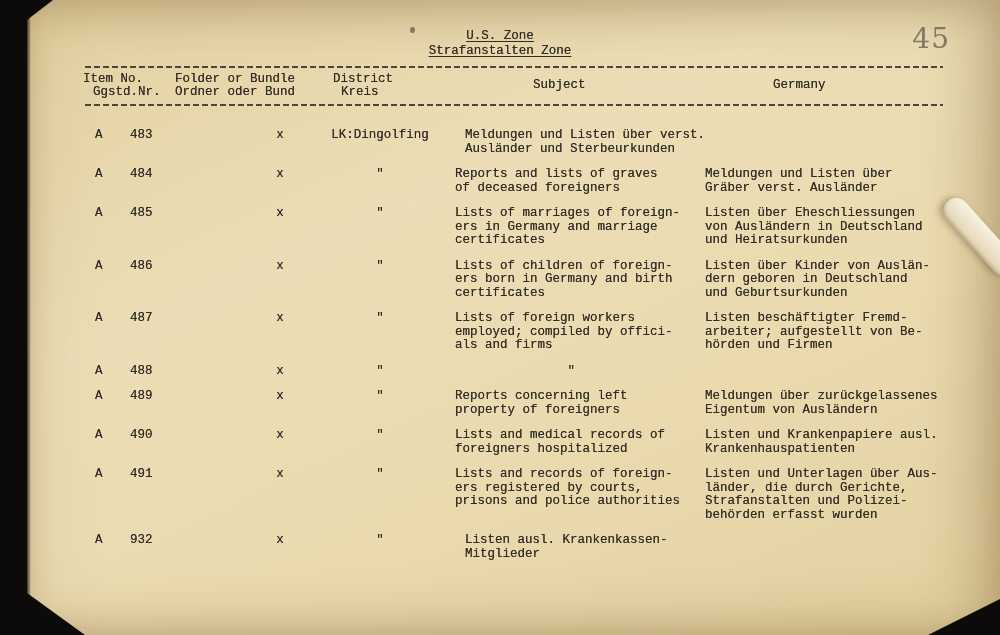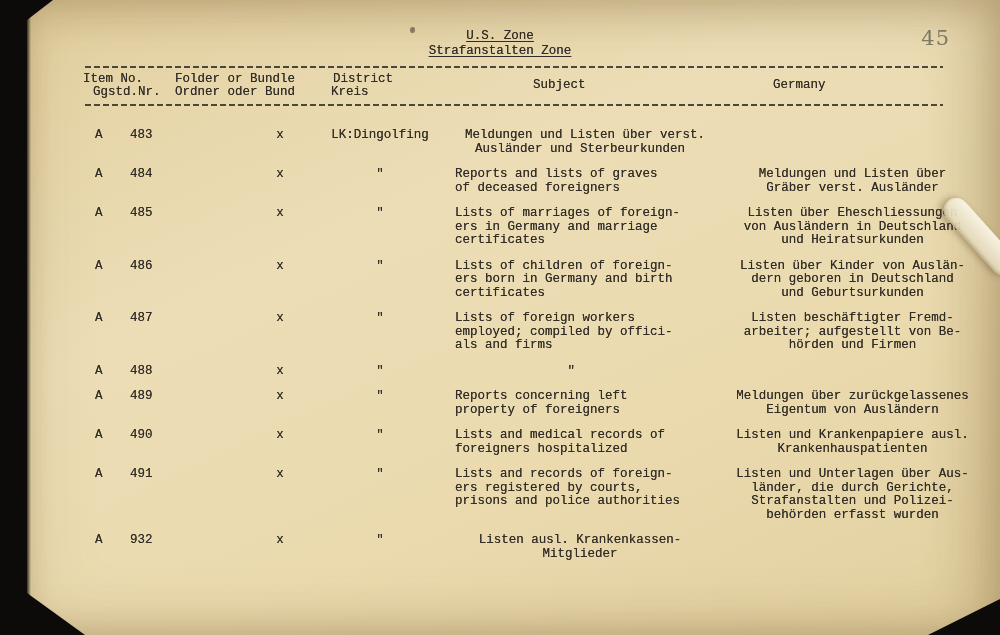--- a/index.html
+++ b/index.html
@@ -21,33 +21,33 @@
                inset 0 -10px 22px rgba(120,90,50,.10);
   }
   .strip-edge{position:absolute;left:27px;top:0;bottom:0;width:4px;
     background:linear-gradient(90deg,rgba(20,15,8,.8),rgba(20,15,8,0));}
   .txt{position:absolute;white-space:pre;text-shadow:0 0 .6px rgba(47,44,38,.8);}
   .title{position:absolute;top:29px;left:0;right:0;text-align:center;
     text-shadow:0 0 .6px rgba(47,44,38,.8);}
   .title div{text-decoration:underline;text-underline-offset:2px;line-height:15px;}
   .pageno{position:absolute;top:32px;right:50px;
     font-family:"DejaVu Serif","Liberation Serif",serif;
-    font-size:21px;color:var(--page-number,#6f6a58);opacity:.85;letter-spacing:1px;}
+    font-size:28px;color:var(--page-number,#6f6a58);opacity:.85;letter-spacing:1px;}
   .dash{position:absolute;left:85px;width:858px;height:2px;
     background:repeating-linear-gradient(90deg,var(--ink,#312d26) 0 6px,transparent 6px 9px);
     opacity:.85;}
   .d1{top:66px}.d2{top:104px}
   .tbody{position:absolute;top:129px;left:0;right:0;}
   .row{
     display:grid;grid-template-columns:35px 125px 50px 150px 240px 1fr;
     padding-left:95px;margin-bottom:12px;white-space:pre;
     text-shadow:0 0 .6px rgba(47,44,38,.8);
   }
   .c-folder,.c-district{text-align:center;}
-  .c-betreff{padding-left:10px;text-align:center;}
+  .c-betreff{padding-left:10px;}
   .corner{position:absolute;width:0;height:0;}
   .corner-bl{left:27px;bottom:0;border-bottom:42px solid var(--edge,#0c0b09);border-right:58px solid transparent;}
   .corner-br{right:0;bottom:0;border-bottom:36px solid var(--edge,#0c0b09);border-left:72px solid transparent;}
   .corner-tl{left:27px;top:0;border-top:20px solid var(--edge,#0c0b09);border-right:26px solid transparent;}
   .clip{
     position:absolute;right:-12px;top:260px;width:96px;height:25px;
     transform-origin:100% 50%;transform:rotate(48deg);
     background:linear-gradient(180deg,rgba(250,245,230,.95),rgba(224,213,180,.92));
     border-radius:13px;
     box-shadow:-3px 3px 6px rgba(80,55,25,.35), inset 0 -2px 3px rgba(120,95,50,.3);
@@ -70,21 +70,21 @@
   <div class="pageno">45</div>
   <div class="speck"></div>
 
   <div class="dash d1"></div>
 
   <span class="txt" style="left:83px;top:73px">Item No.</span>
   <span class="txt" style="left:93px;top:86px">Ggstd.Nr.</span>
   <span class="txt" style="left:175px;top:73px">Folder or Bundle</span>
   <span class="txt" style="left:175px;top:86px">Ordner oder Bund</span>
   <span class="txt" style="left:333px;top:73px">District</span>
-  <span class="txt" style="left:331px;top:86px">Kreis</span>
+  <span class="txt" style="left:341px;top:86px">Kreis</span>
   <span class="txt" style="left:533px;top:79px">Subject</span>
   <span class="txt" style="left:773px;top:79px">Germany</span>
 
   <div class="dash d2"></div>
 
   <div class="tbody">
 
       <div class="row">
         <span class="c-letter">A</span>
         <span class="c-number">483</span>

